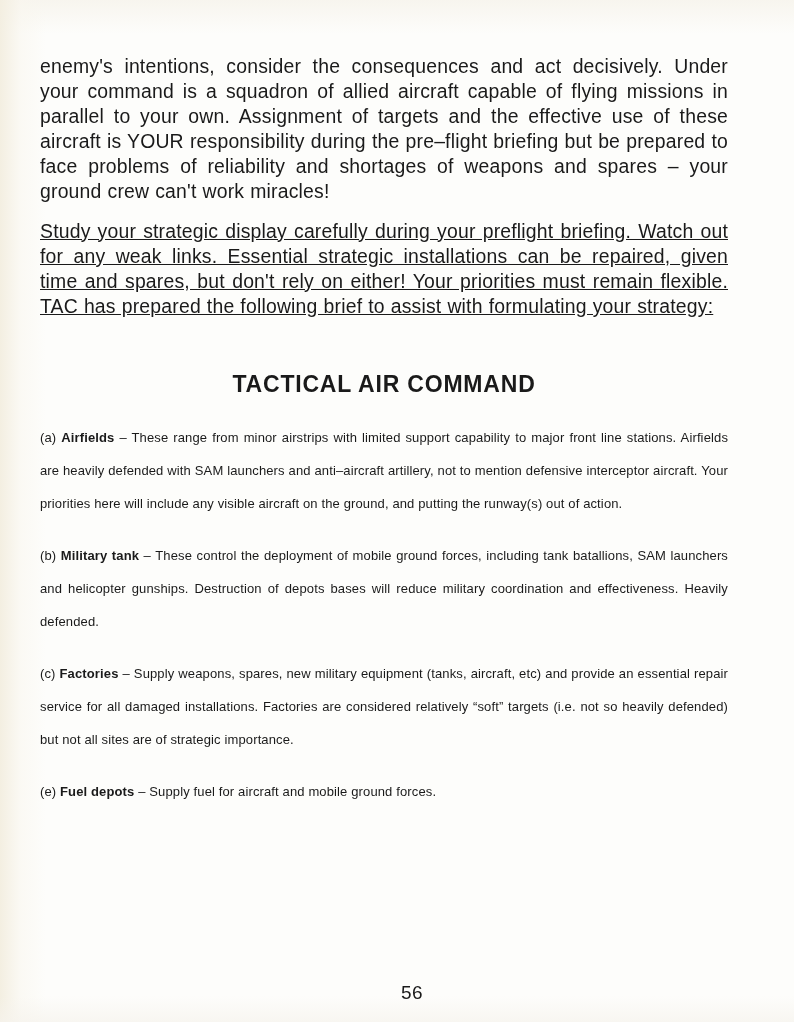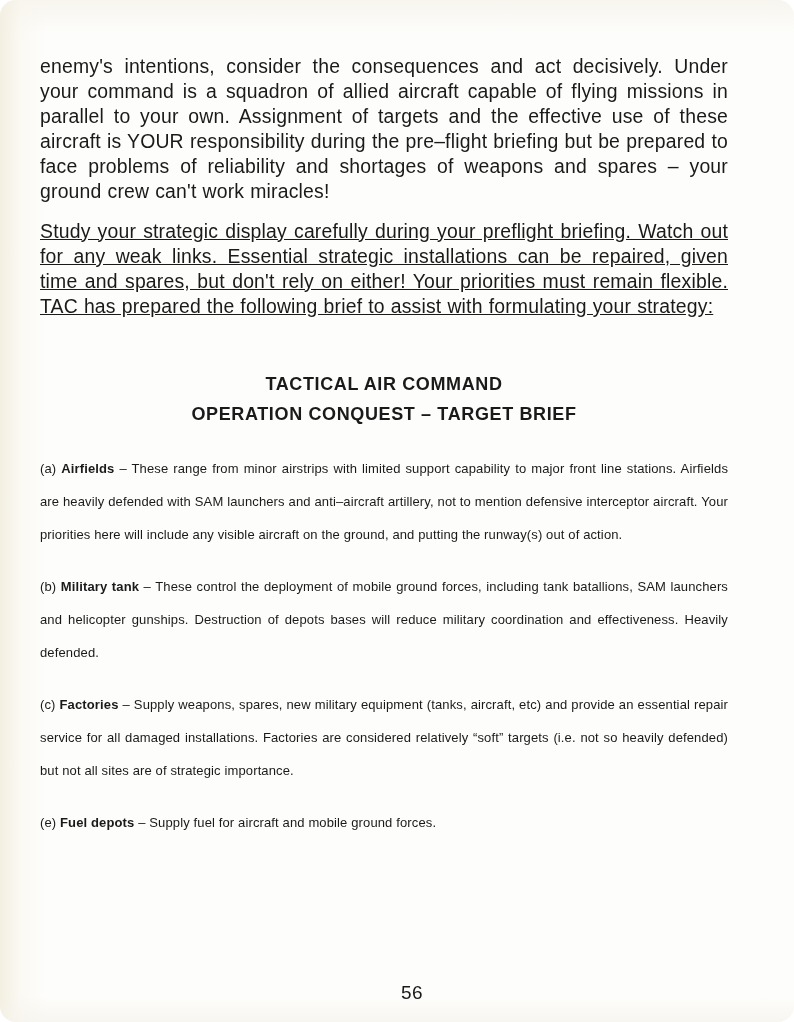--- a/index.html
+++ b/index.html
@@ -11,21 +11,20 @@
 
   .page {
     position: relative;
     width: 794px;
     height: 1022px;
     margin: 0 auto;
     background: #fdfdfb;
     overflow: hidden;
     font-family: "Liberation Sans", "DejaVu Sans", sans-serif;
     color: #1a1a1a;
-    border-radius: 16px;
   }
 
   
   .scan-edge-left {
     position: absolute;
     top: 0; left: 0;
     width: 46px; height: 100%;
     background: linear-gradient(to right,
                 rgba(243, 238, 224, 0.95) 0%,
                 rgba(249, 246, 238, 0.55) 45%,
@@ -72,21 +71,21 @@
     margin-bottom: 0;
     text-decoration: underline;
   }
 
   .heading-block {
     margin: 50px 0 22px 0;
     text-align: center;
   }
 
   .heading-line {
-    font-size: 18px;
+    font-size: 23px;
     line-height: 30.5px;
     font-weight: bold;
     letter-spacing: 0.035em;
     text-align: center;
   }
 
   .brief-item {
     margin: 0 0 19px 0;
     font-size: 13px;
     line-height: 33px;
@@ -125,21 +124,20 @@
   <div class="scan-edge-bottom"></div>
 
   <div class="text-column">
 
     <p class="body-para">enemy's intentions, consider the consequences and act decisively. Under your command is a squadron of allied aircraft capable of flying missions in parallel to your own. Assignment of targets and the effective use of these aircraft is YOUR responsibility during the pre–flight briefing but be prepared to face problems of reliability and shortages of weapons and spares – your ground crew can't work miracles!</p>
 
     <p class="body-para last-in-block">Study your strategic display carefully during your preflight briefing. Watch out for any weak links. Essential strategic installations can be repaired, given time and spares, but don't rely on either! Your priorities must remain flexible. TAC has prepared the following brief to assist with formulating your strategy:</p>
 
     <div class="heading-block">
       <div class="heading-line">TACTICAL AIR COMMAND</div>
-      <div class="heading-line">OPERATION CONQUEST – TARGET BRIEF</div>
     </div>
 
     <p class="brief-item"><span>(a)</span><span> </span><span class="item-term">Airfields</span><span> – </span><span>These range from minor airstrips with limited support capability to major front line stations. Airfields are  heavily defended with SAM launchers and anti–aircraft   artillery, not to mention defensive interceptor aircraft.  Your priorities here will include any visible aircraft on the  ground, and putting the runway(s) out of action.</span></p>
 
     <p class="brief-item"><span>(b)</span><span> </span><span class="item-term">Military tank</span><span> – </span><span>These control the deployment of mobile ground forces,   including tank batallions, SAM launchers and helicopter gunships. Destruction of depots bases will reduce military  coordination and effectiveness. Heavily defended.</span></p>
 
     <p class="brief-item"><span>(c)</span><span> </span><span class="item-term">Factories</span><span> – </span><span>Supply weapons, spares, new military equipment (tanks, aircraft, etc) and provide an essential repair service  for all damaged installations. Factories are considered  relatively “soft” targets (i.e. not so heavily defended)  but not all sites are of strategic importance.</span></p>
 
 
     <p class="brief-item"><span>(e)</span><span> </span><span class="item-term">Fuel depots</span><span> – </span><span>Supply fuel for aircraft and mobile ground forces.</span></p>

